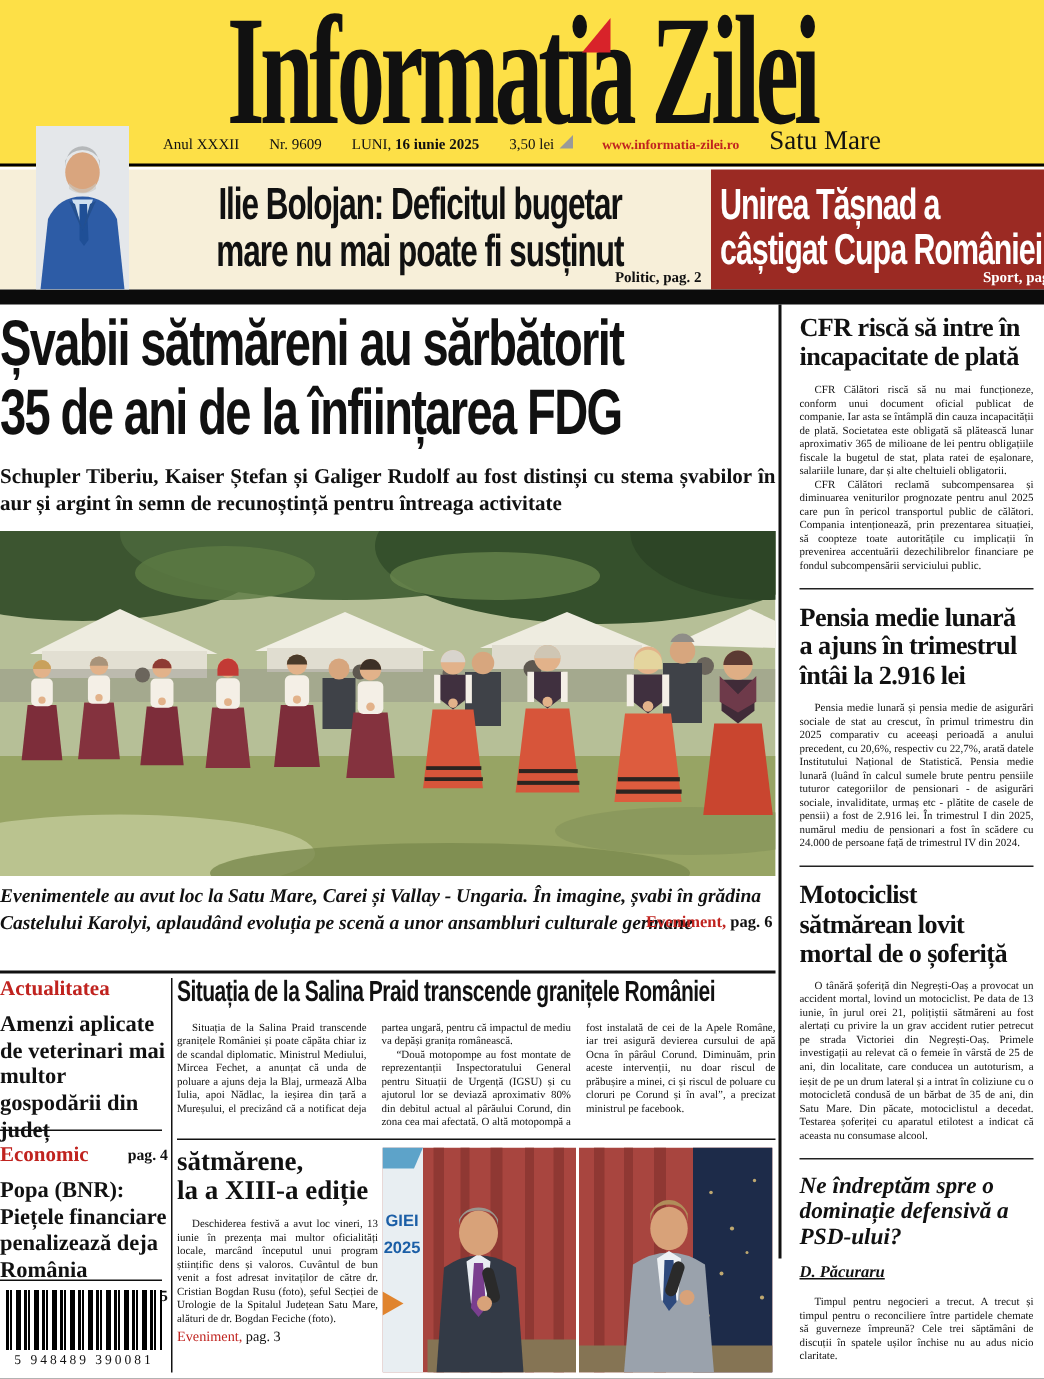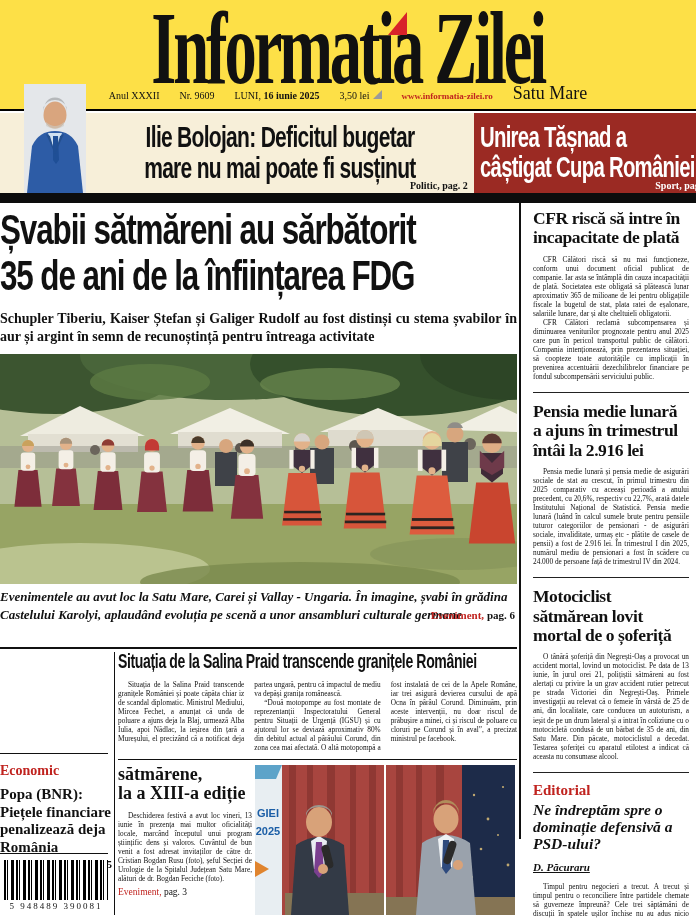--- a/index.html
+++ b/index.html
@@ -305,30 +305,34 @@
     </div>
     <hr>
     <div>
       <h2>Motociclist sătmărean lovit mortal de o șoferiță</h2>
       <div class="smallbody">
           <p>O tânără șoferiță din Negrești-Oaș a provocat un accident mortal, lovind un motociclist. Pe data de 13 iunie, în jurul orei 21, polițiștii sătmăreni au fost alertați cu privire la un grav accident rutier petrecut pe strada Victoriei din Negrești-Oaș. Primele investigații au relevat că o femeie în vârstă de 25 de ani, din localitate, care conducea un autoturism, a ieșit de pe un drum lateral și a intrat în coliziune cu o motocicletă condusă de un bărbat de 35 de ani, din Satu Mare. Din păcate, motociclistul a decedat. Testarea șoferiței cu aparatul etilotest a indicat că aceasta nu consumase alcool.</p>
         </div>
     </div>
     <hr>
     <div id="editorial">
-      <div class="label red">Editorial</div>
       <div class="etitle">Ne îndreptăm spre o dominație defensivă a PSD-ului?</div>
       <div class="author">D. Păcuraru</div>
       <div class="smallbody">
           <p>Timpul pentru negocieri a trecut. A trecut și timpul pentru o reconciliere între partidele chemate să guverneze împreună? Cele trei săptămâni de discuții în spatele ușilor închise nu au adus nicio claritate.</p>
         </div>
 
     </div>
   </div>
 
+  <div id="leftrail">
+    <div class="label red">Actualitatea</div>
+    <div class="lhead">Amenzi aplicate de veterinari mai multor gospodării din județ</div>
+    <div class="pag">pag. 4</div>
+  </div>
   <div id="eco-block">
     <div class="label red" style="font-size:14px;font-weight:bold;margin-bottom:7px;">Economic</div>
     <div class="lhead" style="font-size:15px;font-weight:bold;line-height:1.18;">Popa (BNR): Piețele financiare penalizează deja România</div>
     <div class="pag" style="text-align:right;font-size:10.5px;font-weight:bold;margin-top:2px;">pag. 5</div>
   </div>
   <div id="barcode-block">
     <div id="barcode-bars"></div>
     <div id="barcode-digits">5 948489 390081</div>
   </div>
 

